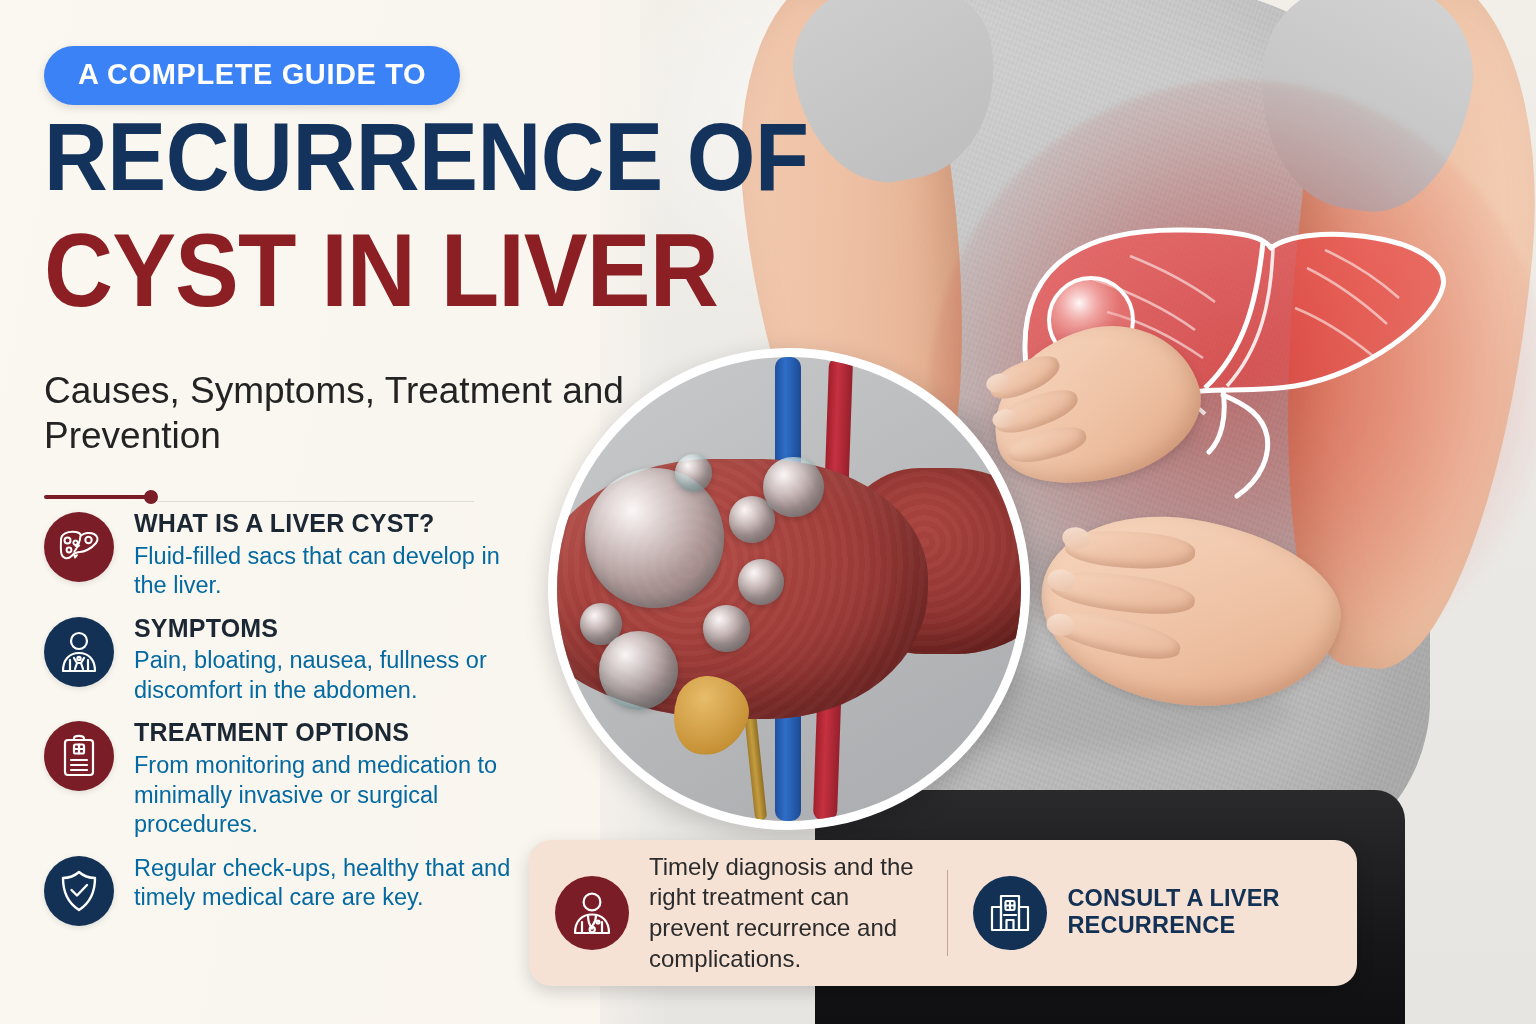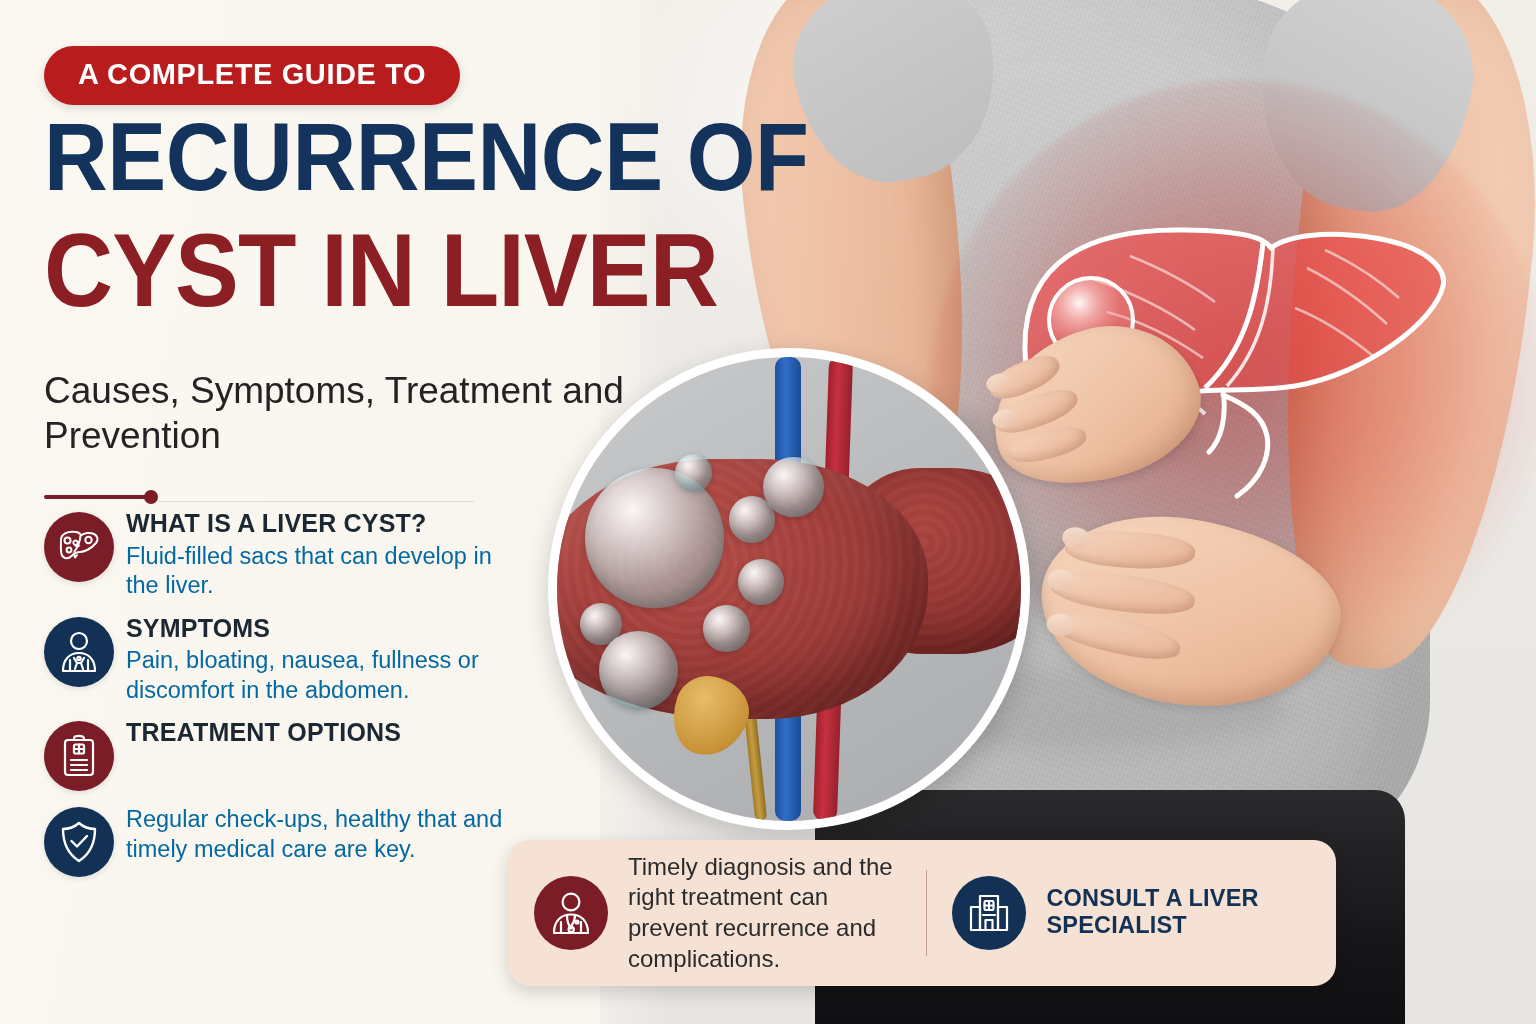--- a/index.html
+++ b/index.html
@@ -65,21 +65,21 @@
     mix-blend-mode:multiply;filter:blur(3px);}
   
   .liver-sketch{position:absolute;left:395px;top:190px;width:480px;height:350px;}
 
   
   .left-panel{position:absolute;left:0;top:0;width:640px;height:1024px;
     background:linear-gradient(100deg,#fbf7f1 0%,#f9f5ef 60%,rgba(249,245,239,.0) 100%);}
   .left-fade{position:absolute;left:480px;top:0;width:190px;height:1024px;
     background:linear-gradient(90deg,#f9f5ef 0%, rgba(249,245,239,.92) 35%, rgba(249,245,239,0) 100%);}
 
-  .pill{position:absolute;left:44px;top:46px;background:#b91c1c;color:#fff;
+  .pill{position:absolute;left:44px;top:46px;background:#3b82f6;color:#fff;
     border-radius:34px;padding:12px 34px 14px 34px;
     font-size:29px;font-weight:bold;letter-spacing:.6px;
     box-shadow:0 3px 10px rgba(0,0,0,.13);}
 
   .h1{position:absolute;left:44px;top:112px;color:#14335c;
     font-family:"Liberation Sans Narrow","Liberation Sans",sans-serif;
     font-weight:bold;font-size:96px;line-height:.94;letter-spacing:-0.5px;
     transform:scaleX(.92);transform-origin:left center;white-space:nowrap;}
   .h2{position:absolute;left:44px;top:222px;color:#8c1f24;
     font-family:"Liberation Sans Narrow","Liberation Sans",sans-serif;
@@ -88,21 +88,21 @@
 
   .sub{position:absolute;left:44px;top:368px;width:580px;color:#232323;
     font-size:37px;line-height:1.22;font-weight:normal;}
 
   .divider{position:absolute;left:44px;top:490px;width:430px;height:14px;}
   .div-line{position:absolute;left:0;top:5px;width:104px;height:4px;background:#7b1d26;border-radius:2px;}
   .div-dot{position:absolute;left:100px;top:0px;width:14px;height:14px;border-radius:50%;background:#7b1d26;}
   .div-thin{position:absolute;left:114px;top:11px;width:316px;height:1px;background:rgba(0,0,0,.10);}
 
   .list{position:absolute;left:44px;top:508px;width:470px;}
-  .row{position:relative;display:flex;gap:12px;margin-bottom:12px;}
+  .row{position:relative;display:flex;gap:20px;margin-bottom:12px;}
   .ico{flex:0 0 auto;width:70px;height:70px;border-radius:50%;
     display:flex;align-items:center;justify-content:center;margin-top:4px;
     box-shadow:0 2px 6px rgba(0,0,0,.10);}
   .ico.maroon{background:#7b1d26;}
   .ico.navy{background:#123154;}
   .rtxt{flex:1 1 auto;padding-top:2px;}
   .rtitle{font-size:25px;font-weight:bold;color:#1b2733;letter-spacing:.2px;line-height:1.1;margin-bottom:4px;}
   .rdesc{font-size:23.5px;color:#0369a1;line-height:1.26;}
 
   
@@ -126,21 +126,21 @@
     border-radius:45% 50% 55% 45% / 40% 40% 60% 60%;transform:rotate(18deg);}
   .vein{position:absolute;border-radius:10px;}
   .vein-blue{background:linear-gradient(90deg,#1f4f9e,#2f6fc9 40%,#1c4a93);}
   .vein-red{background:linear-gradient(90deg,#a11f2c,#c63140 40%,#96202c);}
   .vein-duct{background:linear-gradient(90deg,#a07b2b,#c59d3f 45%,#8e6d23);}
   .cyst{position:absolute;border-radius:50%;
     background:radial-gradient(circle at 34% 30%, rgba(255,255,255,.95) 0%, rgba(226,238,238,.78) 26%, rgba(168,194,196,.62) 58%, rgba(120,150,155,.5) 100%);
     box-shadow:inset -4px -6px 14px rgba(40,70,70,.30), 0 2px 6px rgba(0,0,0,.18);}
 
   
-  .banner{position:absolute;left:508px;top:840px;width:828px;height:146px;
+  .banner{position:absolute;left:529px;top:840px;width:828px;height:146px;
     background:#f6e2d5;border-radius:22px;box-shadow:0 6px 18px rgba(0,0,0,.16);
     display:flex;align-items:center;}
   .bcell{display:flex;align-items:center;gap:20px;padding:0 26px;box-sizing:border-box;}
   .bcell.one{width:505px;}
   .bcell.two{width:495px;}
   .bsep{width:1px;height:86px;background:rgba(100,40,30,.35);}
   .bico{flex:0 0 auto;width:74px;height:74px;border-radius:50%;display:flex;align-items:center;justify-content:center;}
   .btxt1{font-size:24px;line-height:1.28;color:#2b2b2b;}
   .btitle{font-size:23.5px;font-weight:bold;color:#123154;letter-spacing:.2px;margin-bottom:3px;}
   .bdesc{font-size:23.5px;line-height:1.25;color:#2b2b2b;}
@@ -271,20 +271,21 @@
         <svg width="36" height="44" viewBox="0 0 36 44" fill="none" stroke="#fff" stroke-width="2.2" stroke-linejoin="round" stroke-linecap="round">
           <rect x="4" y="6" width="28" height="35" rx="3"></rect>
           <path d="M13 6 V4.5 C13 2.8 14.4 1.8 18 1.8 C21.6 1.8 23 2.8 23 4.5 V6"></path>
           <path d="M18 10.5 v9 M13.5 15 h9"></path>
           <rect x="13" y="10.5" width="10" height="9" rx="1.6"></rect>
           <path d="M10 26 h16 M10 31 h16 M10 36 h16"></path>
         </svg>
       </div>
       <div class="rtxt">
         <div class="rtitle">TREATMENT OPTIONS</div>
+        <div class="rdesc">From monitoring and medication to minimally invasive or surgical procedures.</div>
       </div>
     </div>
 
     <div class="row">
       <div class="ico navy">
         <svg width="40" height="44" viewBox="0 0 40 44" fill="none" stroke="#fff" stroke-width="2.4" stroke-linecap="round" stroke-linejoin="round">
           <path d="M20 3 C15 7.5 9 9 4 9 C4 24 9 34 20 41 C31 34 36 24 36 9 C31 9 25 7.5 20 3 Z"></path>
           <path d="M12.5 21 l5.5 5.5 L28 16"></path>
         </svg>
       </div>
@@ -344,18 +345,18 @@
           <rect x="13" y="4" width="18" height="34"></rect>
           <rect x="4" y="15" width="9" height="23"></rect>
           <rect x="31" y="15" width="9" height="23"></rect>
           <path d="M22 9 v9 M17.5 13.5 h9"></path>
           <rect x="17.5" y="9" width="9" height="9" rx="1.2"></rect>
           <path d="M16 23 h12"></path>
           <rect x="18.5" y="28" width="7" height="10"></rect>
         </svg>
       </div>
       <div>
-        <div class="btitle">CONSULT A LIVER SPECIALIST</div>
+        <div class="btitle">CONSULT A LIVER RECURRENCE</div>
       </div>
     </div>
   </div>
 
 </div>
 
 </body></html>

